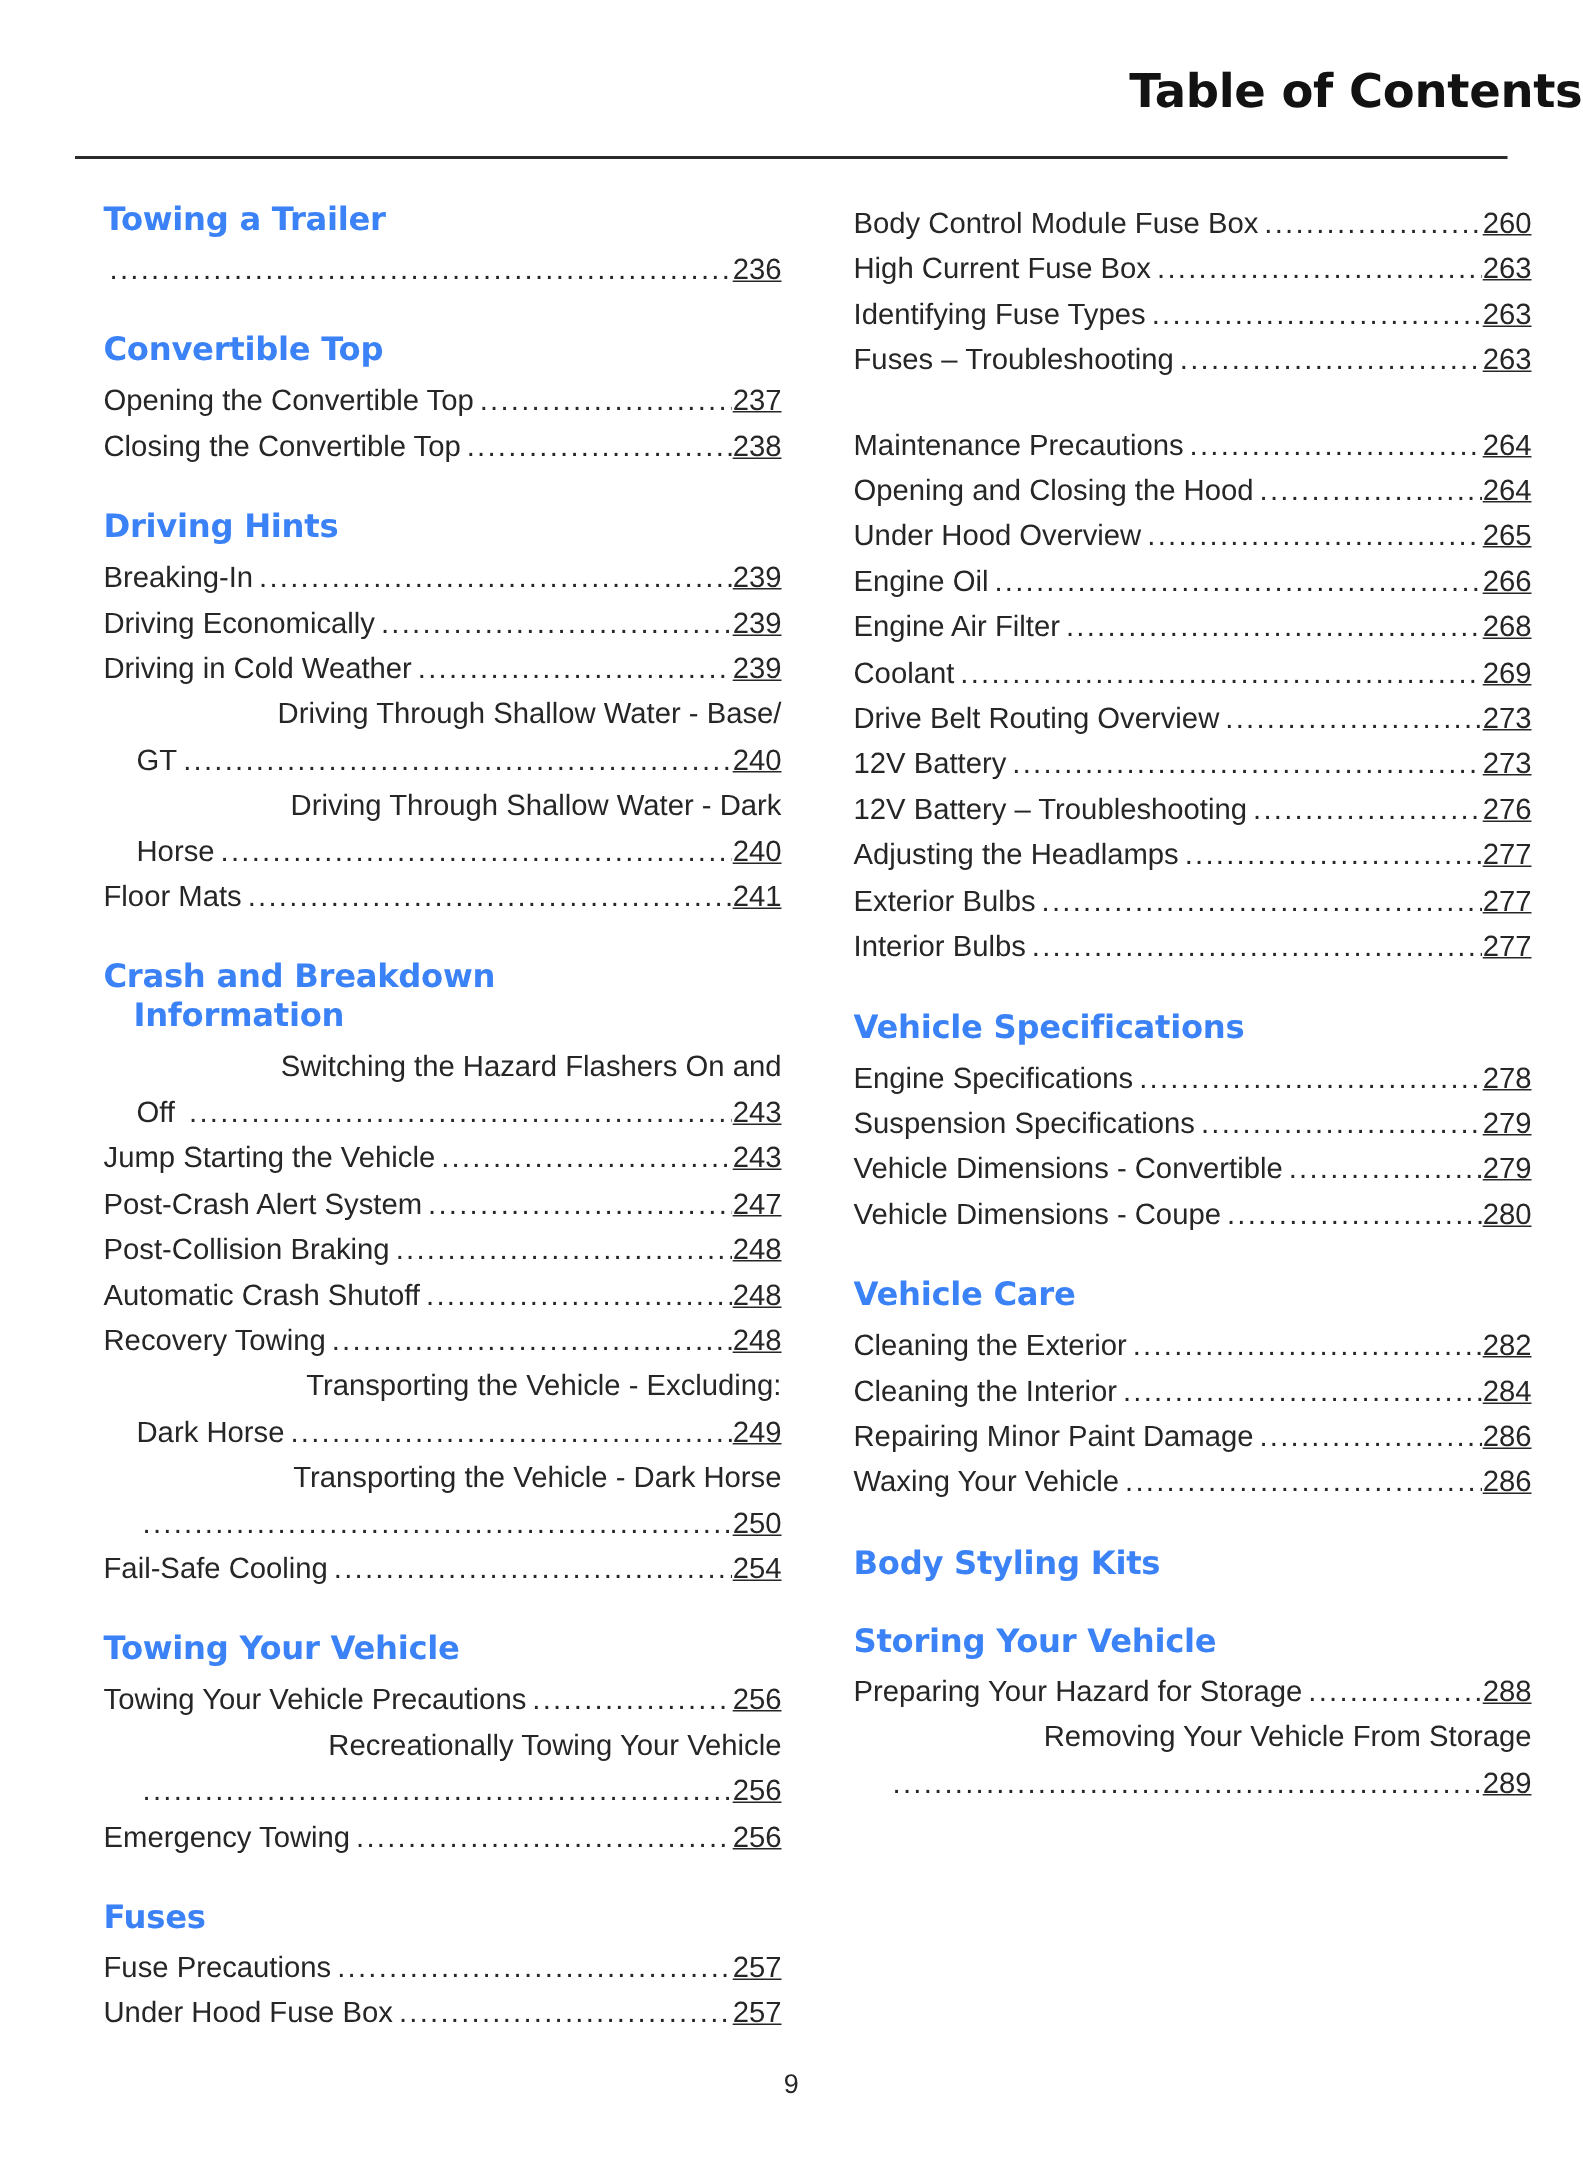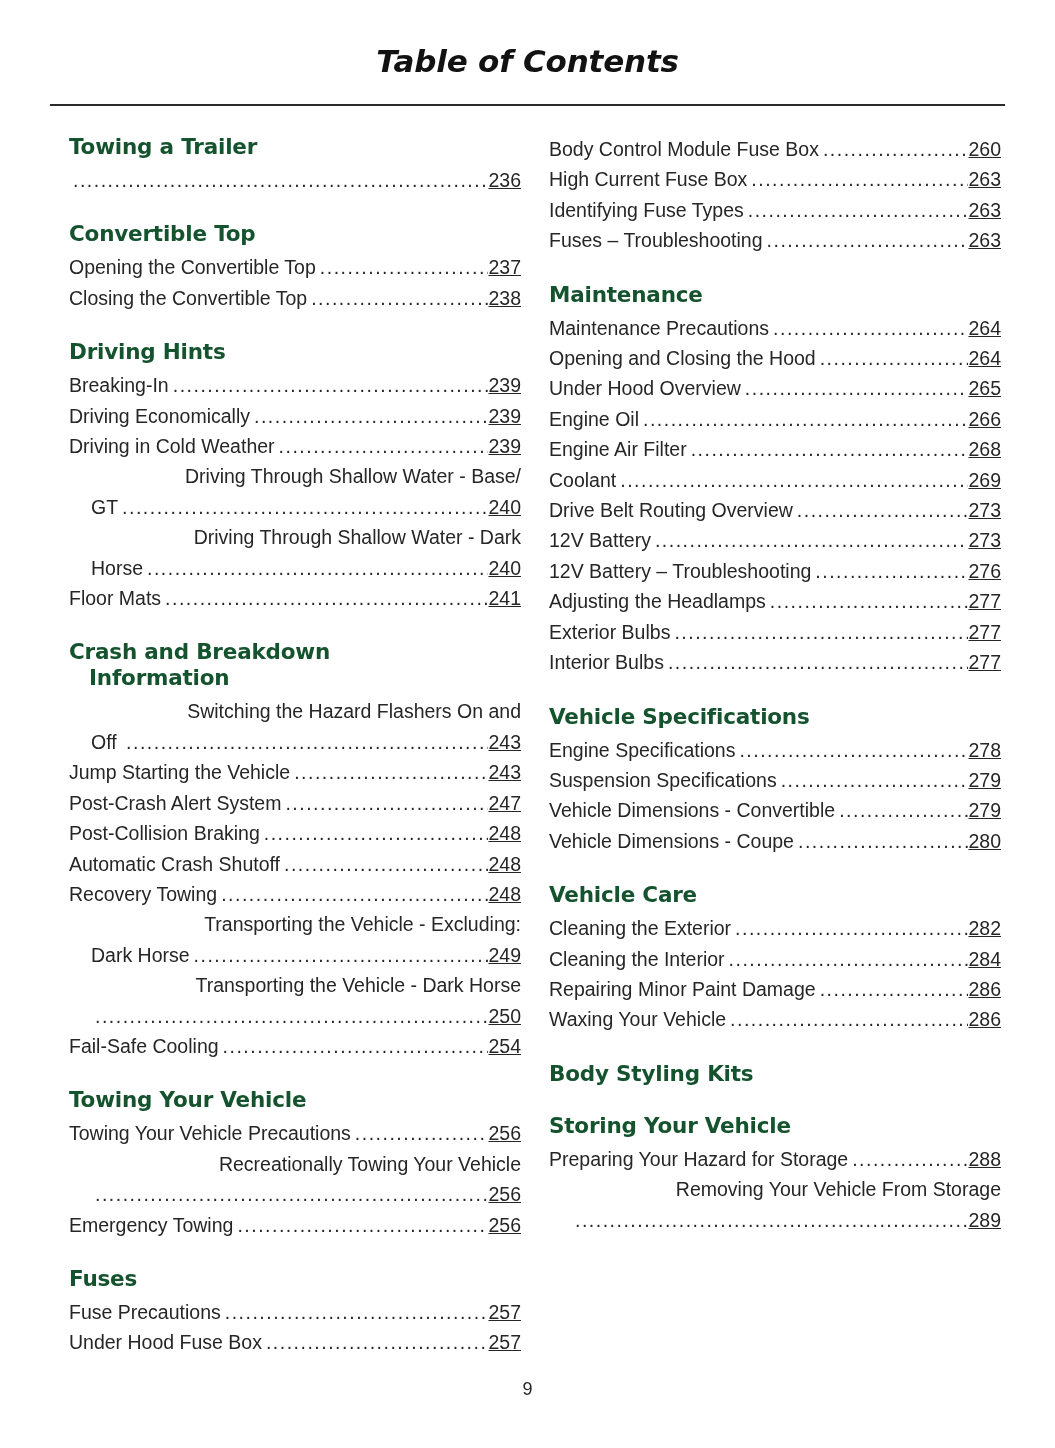--- a/index.html
+++ b/index.html
@@ -19,22 +19,21 @@
   .page {
     width: 1055px;
     height: 1448px;
     position: relative;
     box-sizing: border-box;
   }
 
   
   .doc-header {
     padding-top: 44px;
-    text-align: center;
-    font-style: italic;
+    text-align: right;
   }
   .doc-title {
     font-family: "DejaVu Sans", sans-serif;
     font-weight: bold;
     font-size: 31px;
     letter-spacing: -0.2px;
     color: #121212;
     margin: 0;
     line-height: 1.1;
   }
@@ -50,32 +49,32 @@
     top: 134px;
     left: 0;
     width: 1055px;
     display: flex;
     justify-content: flex-start;
   }
   .column {
     width: 452px;
   }
   .column.left  { margin-left: 69px; }
-  .column.right { margin-left: 28px; }
+  .column.right { margin-left: 48px; }
 
   
   .toc-section { margin-bottom: 0; }
   .toc-section + .toc-section { margin-top: 26px; }
 
   .section-heading {
     font-family: "DejaVu Sans", sans-serif;
     font-weight: bold;
     font-size: 21.5px;
     line-height: 1.21;
-    color: #14532d;
+    color: #3b82f6;
     margin: 0 0 5px 0;
     letter-spacing: -0.2px;
   }
   .section-heading .cont {
     display: block;
     padding-left: 20px;
   }
 
   
   .toc-entry {
@@ -368,21 +367,20 @@
           </div>
           <div class="toc-entry">
             <div class="entry-line">
               <span class="entry-title">Fuses – Troubleshooting</span>
               <span class="leader"></span>
               <span class="entry-page">263</span>
             </div>
           </div>
         </div>
         <div class="toc-section">
-          <div class="section-heading">Maintenance</div>
           <div class="toc-entry">
             <div class="entry-line">
               <span class="entry-title">Maintenance Precautions</span>
               <span class="leader"></span>
               <span class="entry-page">264</span>
             </div>
           </div>
           <div class="toc-entry">
             <div class="entry-line">
               <span class="entry-title">Opening and Closing the Hood</span>

